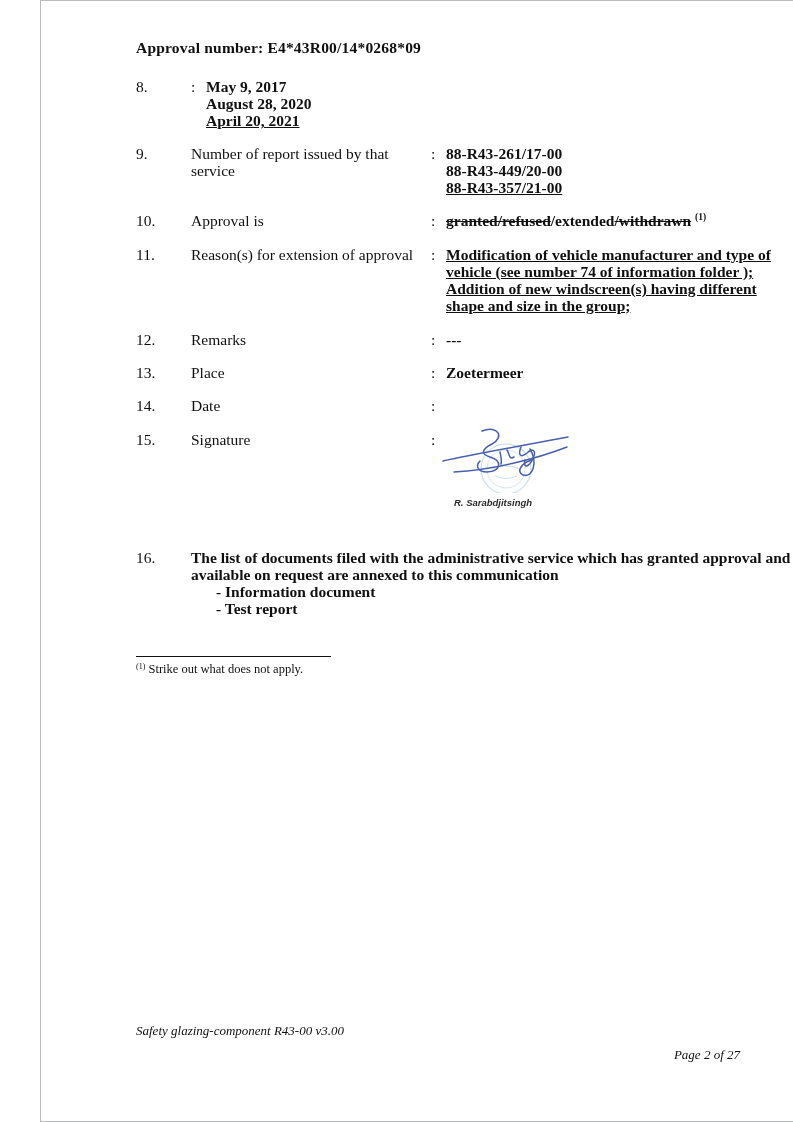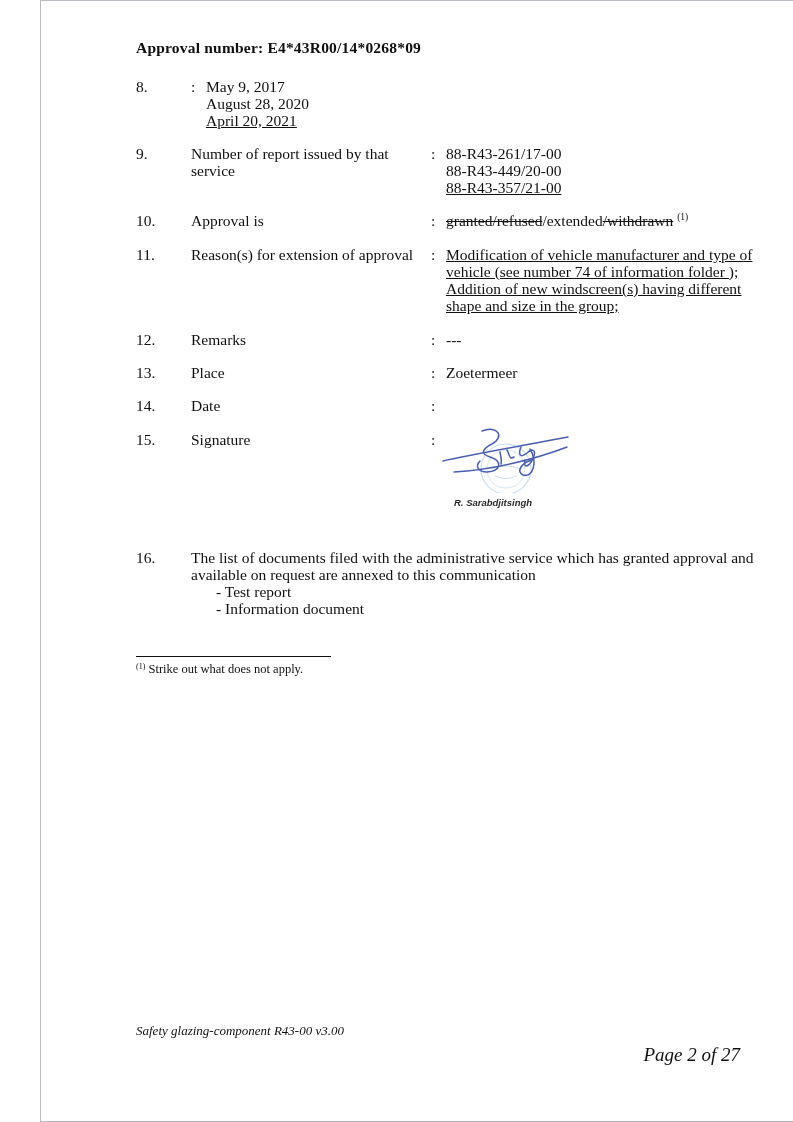--- a/index.html
+++ b/index.html
@@ -22,21 +22,21 @@
     white-space:nowrap;
   }
   .row{
     position:absolute;left:95px;
     display:flex;align-items:flex-start;
     width:620px;
   }
   .col-num{width:55px;flex:0 0 55px;}
   .col-label{width:240px;flex:0 0 240px;}
   .col-colon{width:15px;flex:0 0 15px;}
-  .col-value{flex:1;}
+  .col-value{flex:1;font-weight:bold;}
   .nowrap{white-space:nowrap;}
   .u{text-decoration:underline;}
   .strike{text-decoration:line-through;}
   .vline{white-space:nowrap;}
   sup.ref{font-size:9.5px;vertical-align:6px;line-height:0;}
   .docs{margin-left:25px;}
   .footnote-line{
     position:absolute;left:95px;top:655px;
     width:195px;height:0;border-top:1.4px solid #111;
   }
@@ -44,21 +44,21 @@
     position:absolute;left:95px;top:661px;
     font-size:12.5px;line-height:15px;white-space:nowrap;
   }
   .footnote sup.ref{font-size:8px;vertical-align:4px;}
   .footer-left{
     position:absolute;left:95px;top:1021px;
     font-style:italic;font-size:13px;white-space:nowrap;
   }
   .footer-right{
     position:absolute;right:92px;top:1045px;
-    font-style:italic;font-size:19px;white-space:nowrap;
+    font-style:italic;font-size:13px;white-space:nowrap;
   }
   .sig-wrap{
     position:absolute;left:399px;top:424px;
     width:132px;height:68px;
   }
   .sig-name{
     position:absolute;left:413px;top:496px;
     font-family:"Liberation Sans", sans-serif;
     font-weight:bold;font-style:italic;
     font-size:9.5px;line-height:11px;color:#2b2b2b;
@@ -162,22 +162,22 @@
     </svg>
   </div>
   <div class="sig-name">R. Sarabdjitsingh</div>
 
   <div class="row" style="top:548px;width:640px">
     <div class="col-num">16.</div>
     <div class="col-value">
       <div class="nowrap">The list of documents filed with the administrative service which has granted approval and</div>
       <div class="nowrap">available on request are annexed to this communication</div>
       <div class="docs">
+        <div class="nowrap">- Information document</div>
         <div class="nowrap">- Test report</div>
-        <div class="nowrap">- Information document</div>
       </div>
     </div>
   </div>
 
   <div class="footnote-line"></div>
   <div class="footnote"><sup class="ref">(1)</sup> <span>Strike out what does not apply.</span></div>
 
   <div class="footer-left">Safety glazing-component R43-00 v3.00</div>
   <div class="footer-right">Page 2 of 27</div>
 

